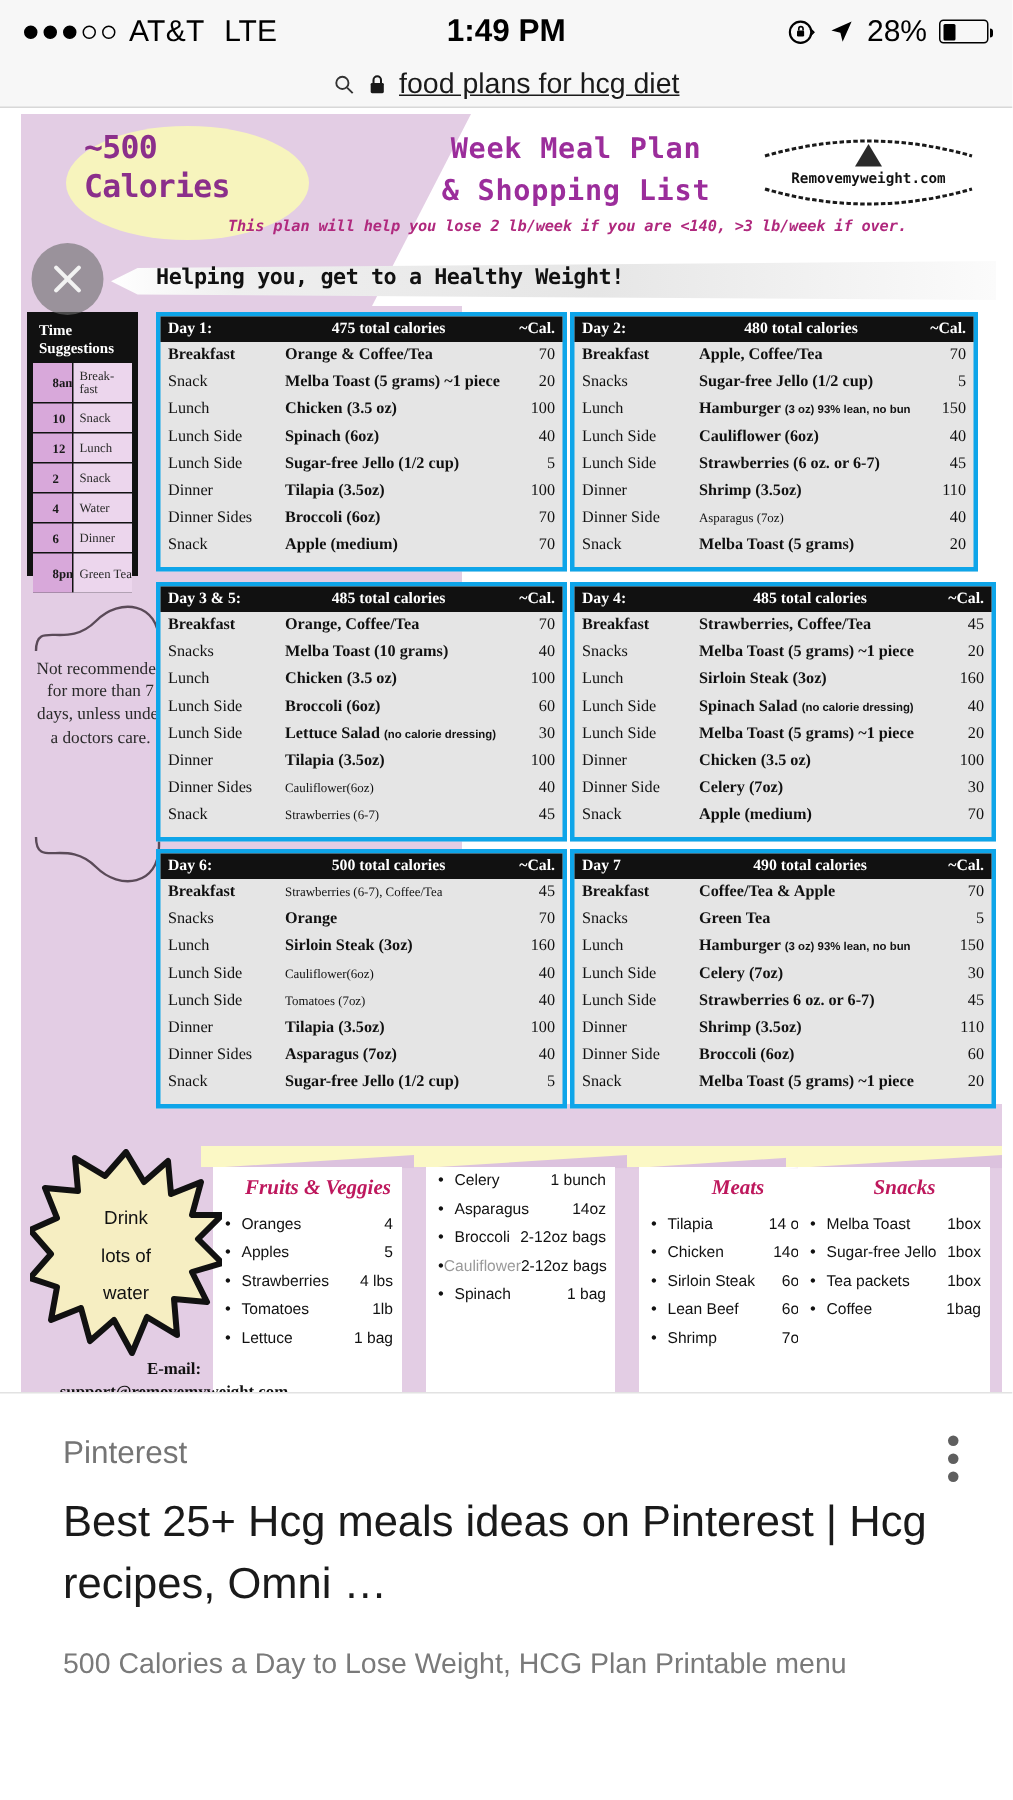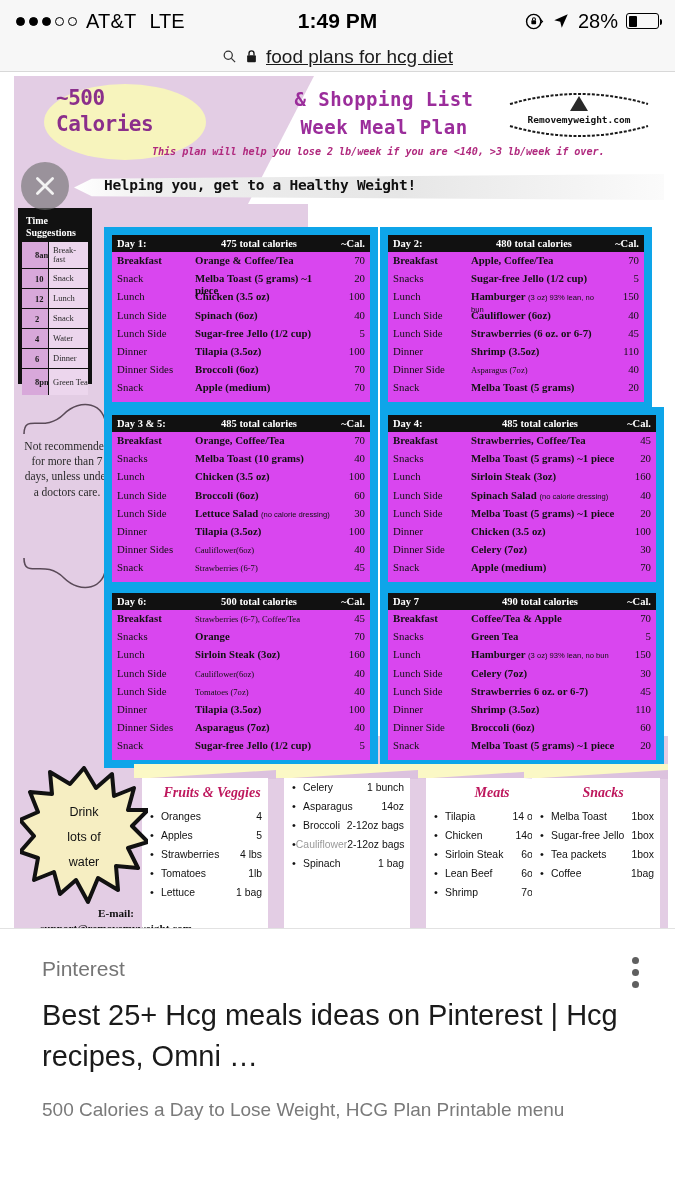--- a/index.html
+++ b/index.html
@@ -146,37 +146,37 @@
 
   
   .note-wrap { position: absolute; left: 4px; top: 318px; width: 96px; height: 205px; }
   .note-txt {
     position: absolute; left: 6px; top: 45px; width: 86px; text-align: center;
     font-size: 11.5px; color: #2a2a2a; line-height: 1.32; font-family: "Liberation Serif", serif;
   }
 
   
   .daytable {
-    position: absolute; background: #d946ef; border: 8px solid #0ea5e9; margin-top: 19px;
+    position: absolute; background: #e5e5e5; border: 3px solid #0ea5e9;
   }
   .dt-head {
     background: #111; color: #fff; height: 17px;
     display: flex; align-items: center; font-size: 10.5px; font-weight: 700;
     padding: 0 5px;
   }
   .dt-head .d-label { width: 78px; }
   .dt-head .d-cal { flex: 1; text-align: center; }
   .dt-head .d-approx { width: 42px; text-align: right; }
   .dt-body { padding: 2px 5px 2px 5px; }
   .dt-row { display: flex; align-items: baseline; height: 18.2px; }
   .dt-meal { width: 78px; font-size: 10.8px; color: #111; }
   .dt-meal.bold { font-weight: 700; }
   .dt-food { flex: 1; font-size: 10.8px; font-weight: 700; color: #111; }
   .dt-food.small { font-size: 8.6px; font-weight: 400; }
-  .dt-food .sm { font-size: 7.6px; font-weight: 400; font-family: "Liberation Sans", sans-serif; }
+  .dt-food .sm { font-size: 7.6px; font-weight: 700; font-family: "Liberation Sans", sans-serif; }
   .dt-num { width: 34px; text-align: right; font-size: 10.8px; color: #111; }
 
   
   .shop-col { position: absolute; top: 688px; height: 168px; }
   .shop-yellow {
     position: absolute; left: 0; top: 0; width: 100%; height: 14px; background: #fbf8c5;
   }
   .shop-tri {
     position: absolute; left: 0; top: 6px; width: 100%; height: 9px;
     background: #dcc2de; clip-path: polygon(0 100%, 100% 0, 100% 100%);
@@ -291,22 +291,22 @@
 
       <div class="hdr">
         <div class="hdr-white"></div>
         <div class="hdr-diag"></div>
         <div class="ellipse-yellow"></div>
         <div class="cal-text">
           <div>~500</div>
           <div>Calories</div>
         </div>
         <div class="title-main">
+          <div>Week Meal Plan</div>
           <div>&amp; Shopping List</div>
-          <div>Week Meal Plan</div>
         </div>
         <div class="logo-wrap">
           <svg viewBox="0 0 150 52" style="position:absolute;left:0;top:0;width:150px;height:52px">
             <path d="M6 16 Q75 -4 144 16" fill="none" stroke="#1a1a1a" stroke-width="2" stroke-dasharray="3 1.6"></path>
             <path d="M6 38 Q75 58 144 38" fill="none" stroke="#1a1a1a" stroke-width="2" stroke-dasharray="3 1.6"></path>
           </svg>
           <div class="logo-tri"></div>
           <div class="logo-txt">Removemyweight.com</div>
         </div>
         <div class="subtitle">This plan will help you lose 2 lb/week if you are &lt;140, &gt;3 lb/week if over.</div>

